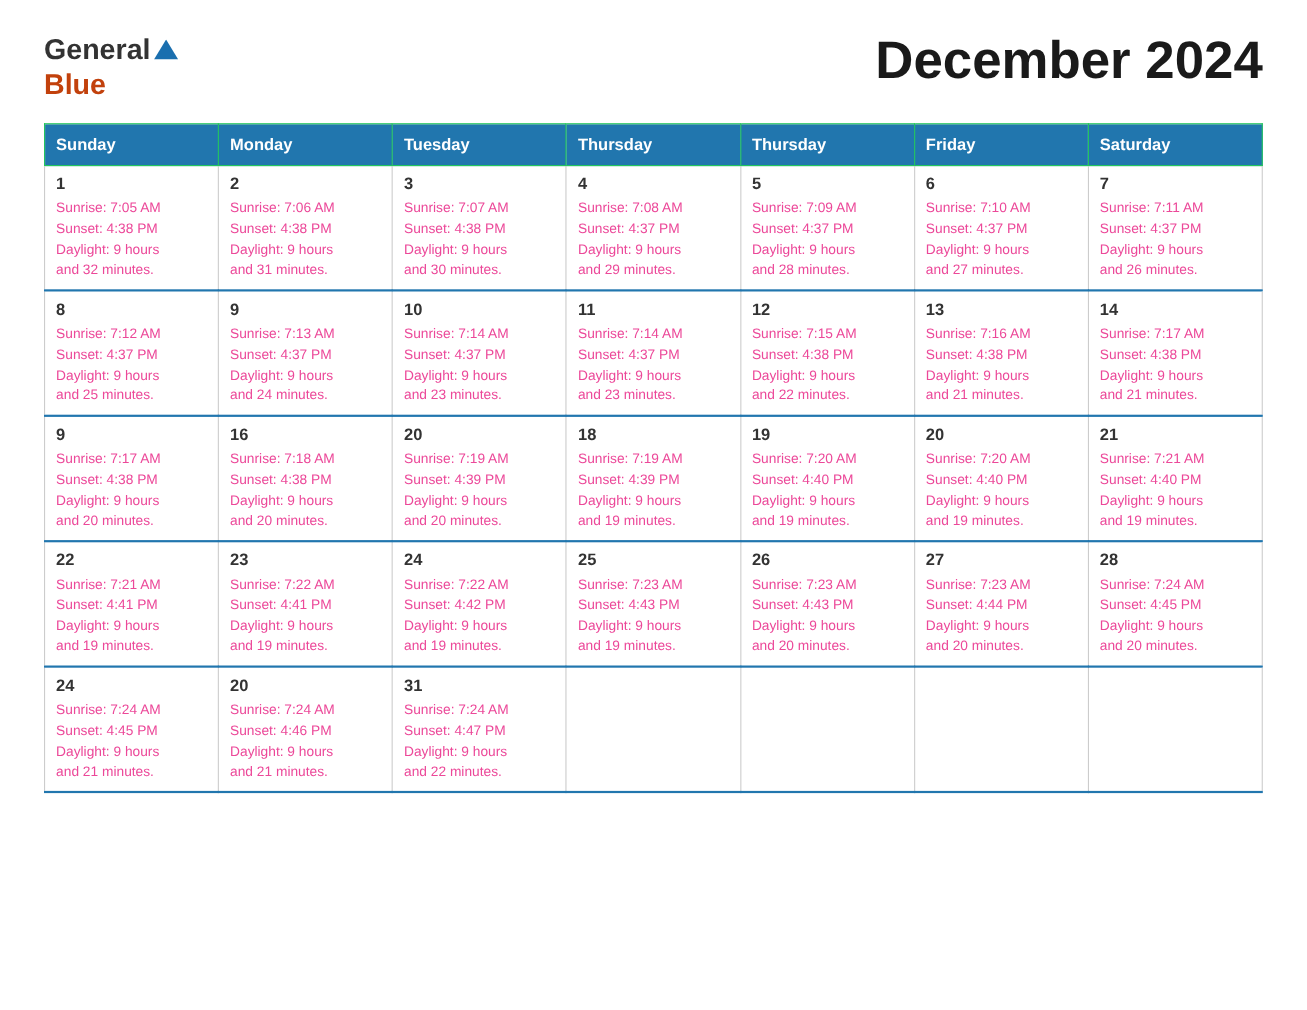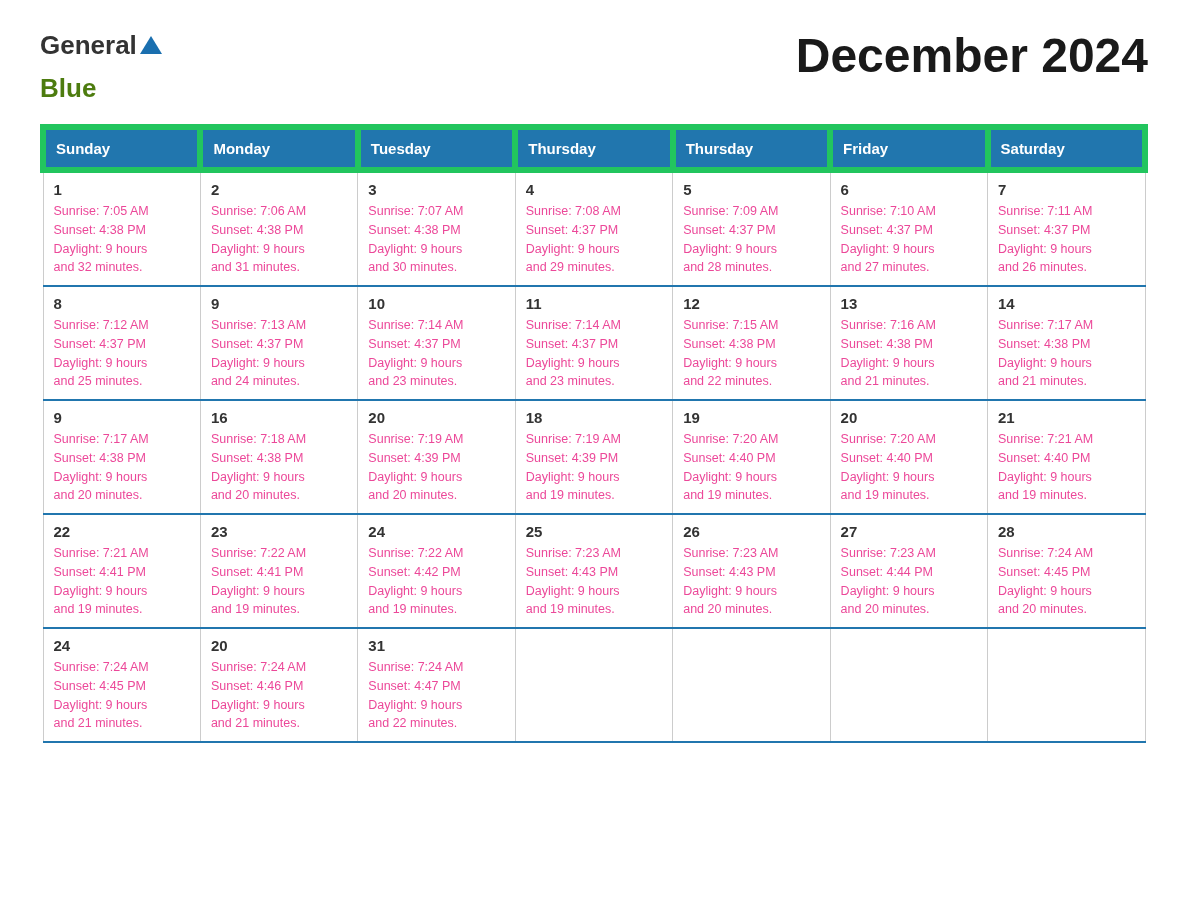--- a/index.html
+++ b/index.html
@@ -12,31 +12,30 @@
     .header {
       display: flex;
       justify-content: space-between;
       align-items: flex-start;
       margin-bottom: 20px;
     }
     .logo {
       display: flex;
       flex-direction: column;
       align-items: flex-start;
-      gap: 12px;
     }
     .logo-text-general {
       font-size: 26px;
       font-weight: bold;
       color: #333;
     }
     .logo-text-blue {
       font-size: 26px;
       font-weight: bold;
-      color: #4d7c0f;
+      color: #c2410c;
     }
     .logo-row {
       display: flex;
       align-items: center;
     }
     .title-block {
       text-align: right;
       margin-left: 29px;
     }
     .title-block h1 {
@@ -58,21 +57,21 @@
     }
     thead tr {
       background-color: #2176ae;
     }
     thead th {
       color: #ffffff;
       font-size: 15px;
       font-weight: bold;
       padding: 10px 10px;
       text-align: left;
-      border: 6px solid #22c55e;
+      border: 1px solid #22c55e;
     }
     tbody tr {
       border-bottom: 2px solid #2176ae;
     }
     tbody td {
       vertical-align: top;
       padding: 8px 10px;
       font-size: 13px;
       color: #333;
       border-right: 1px solid #cccccc;

